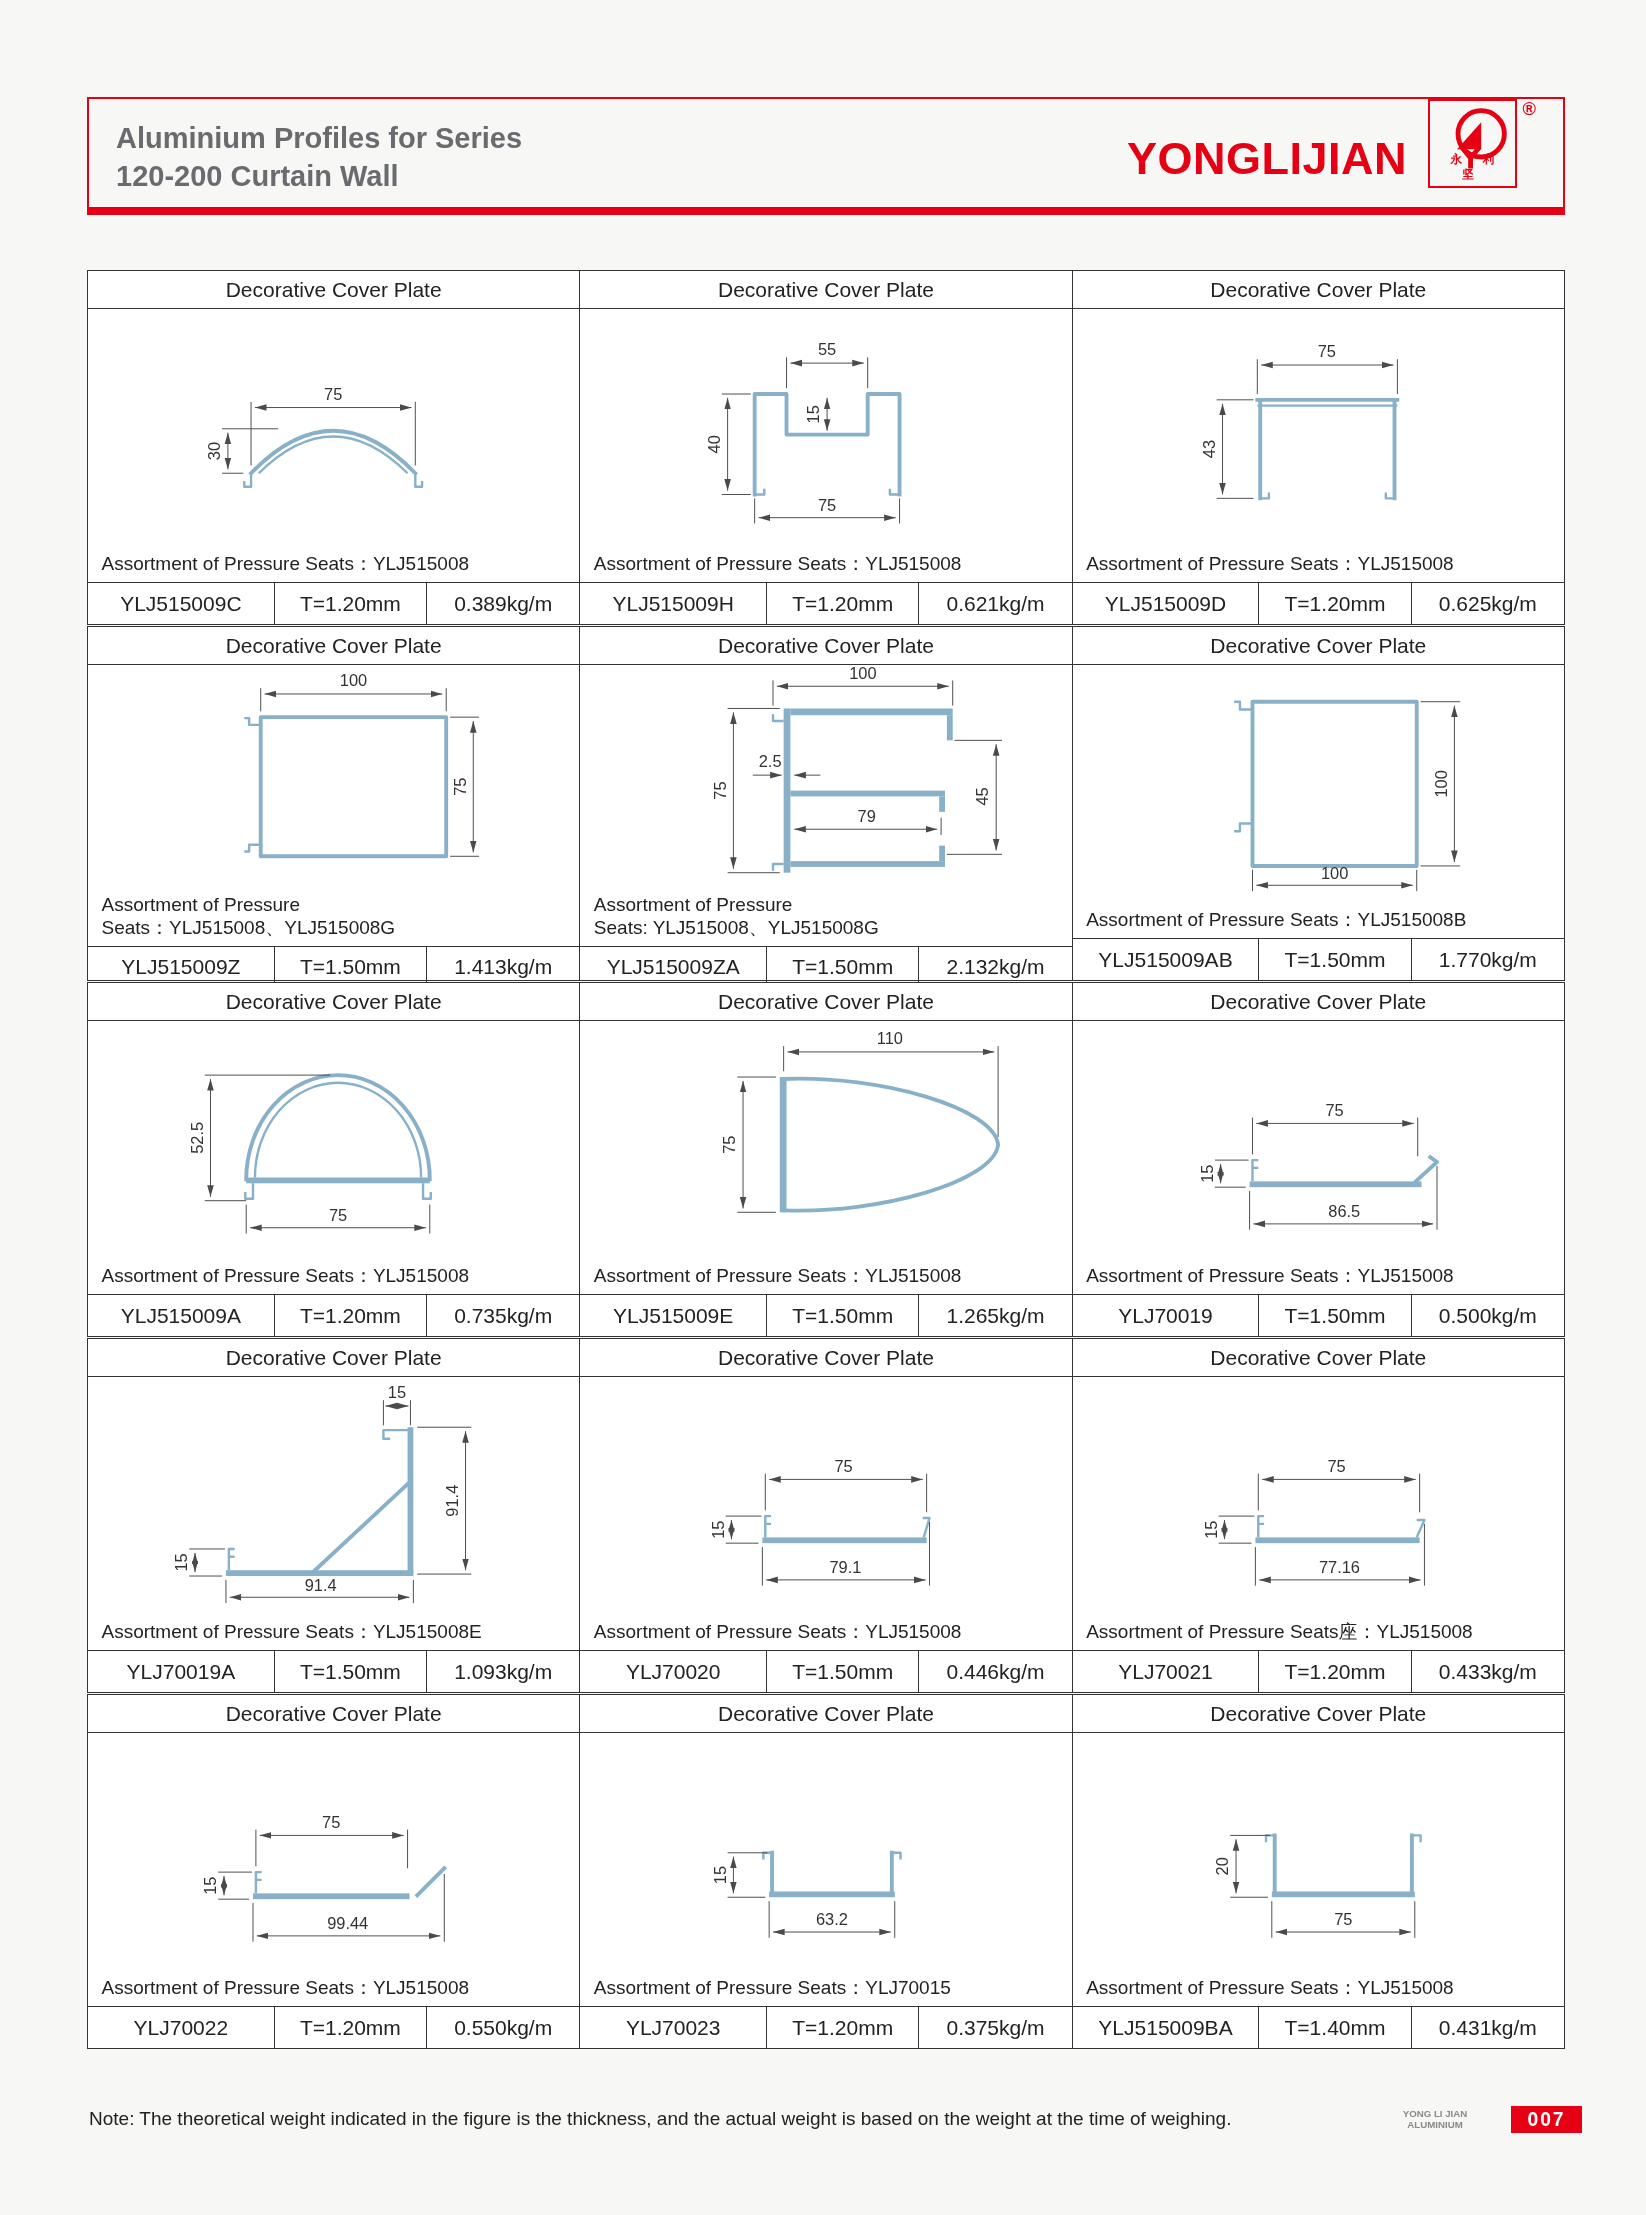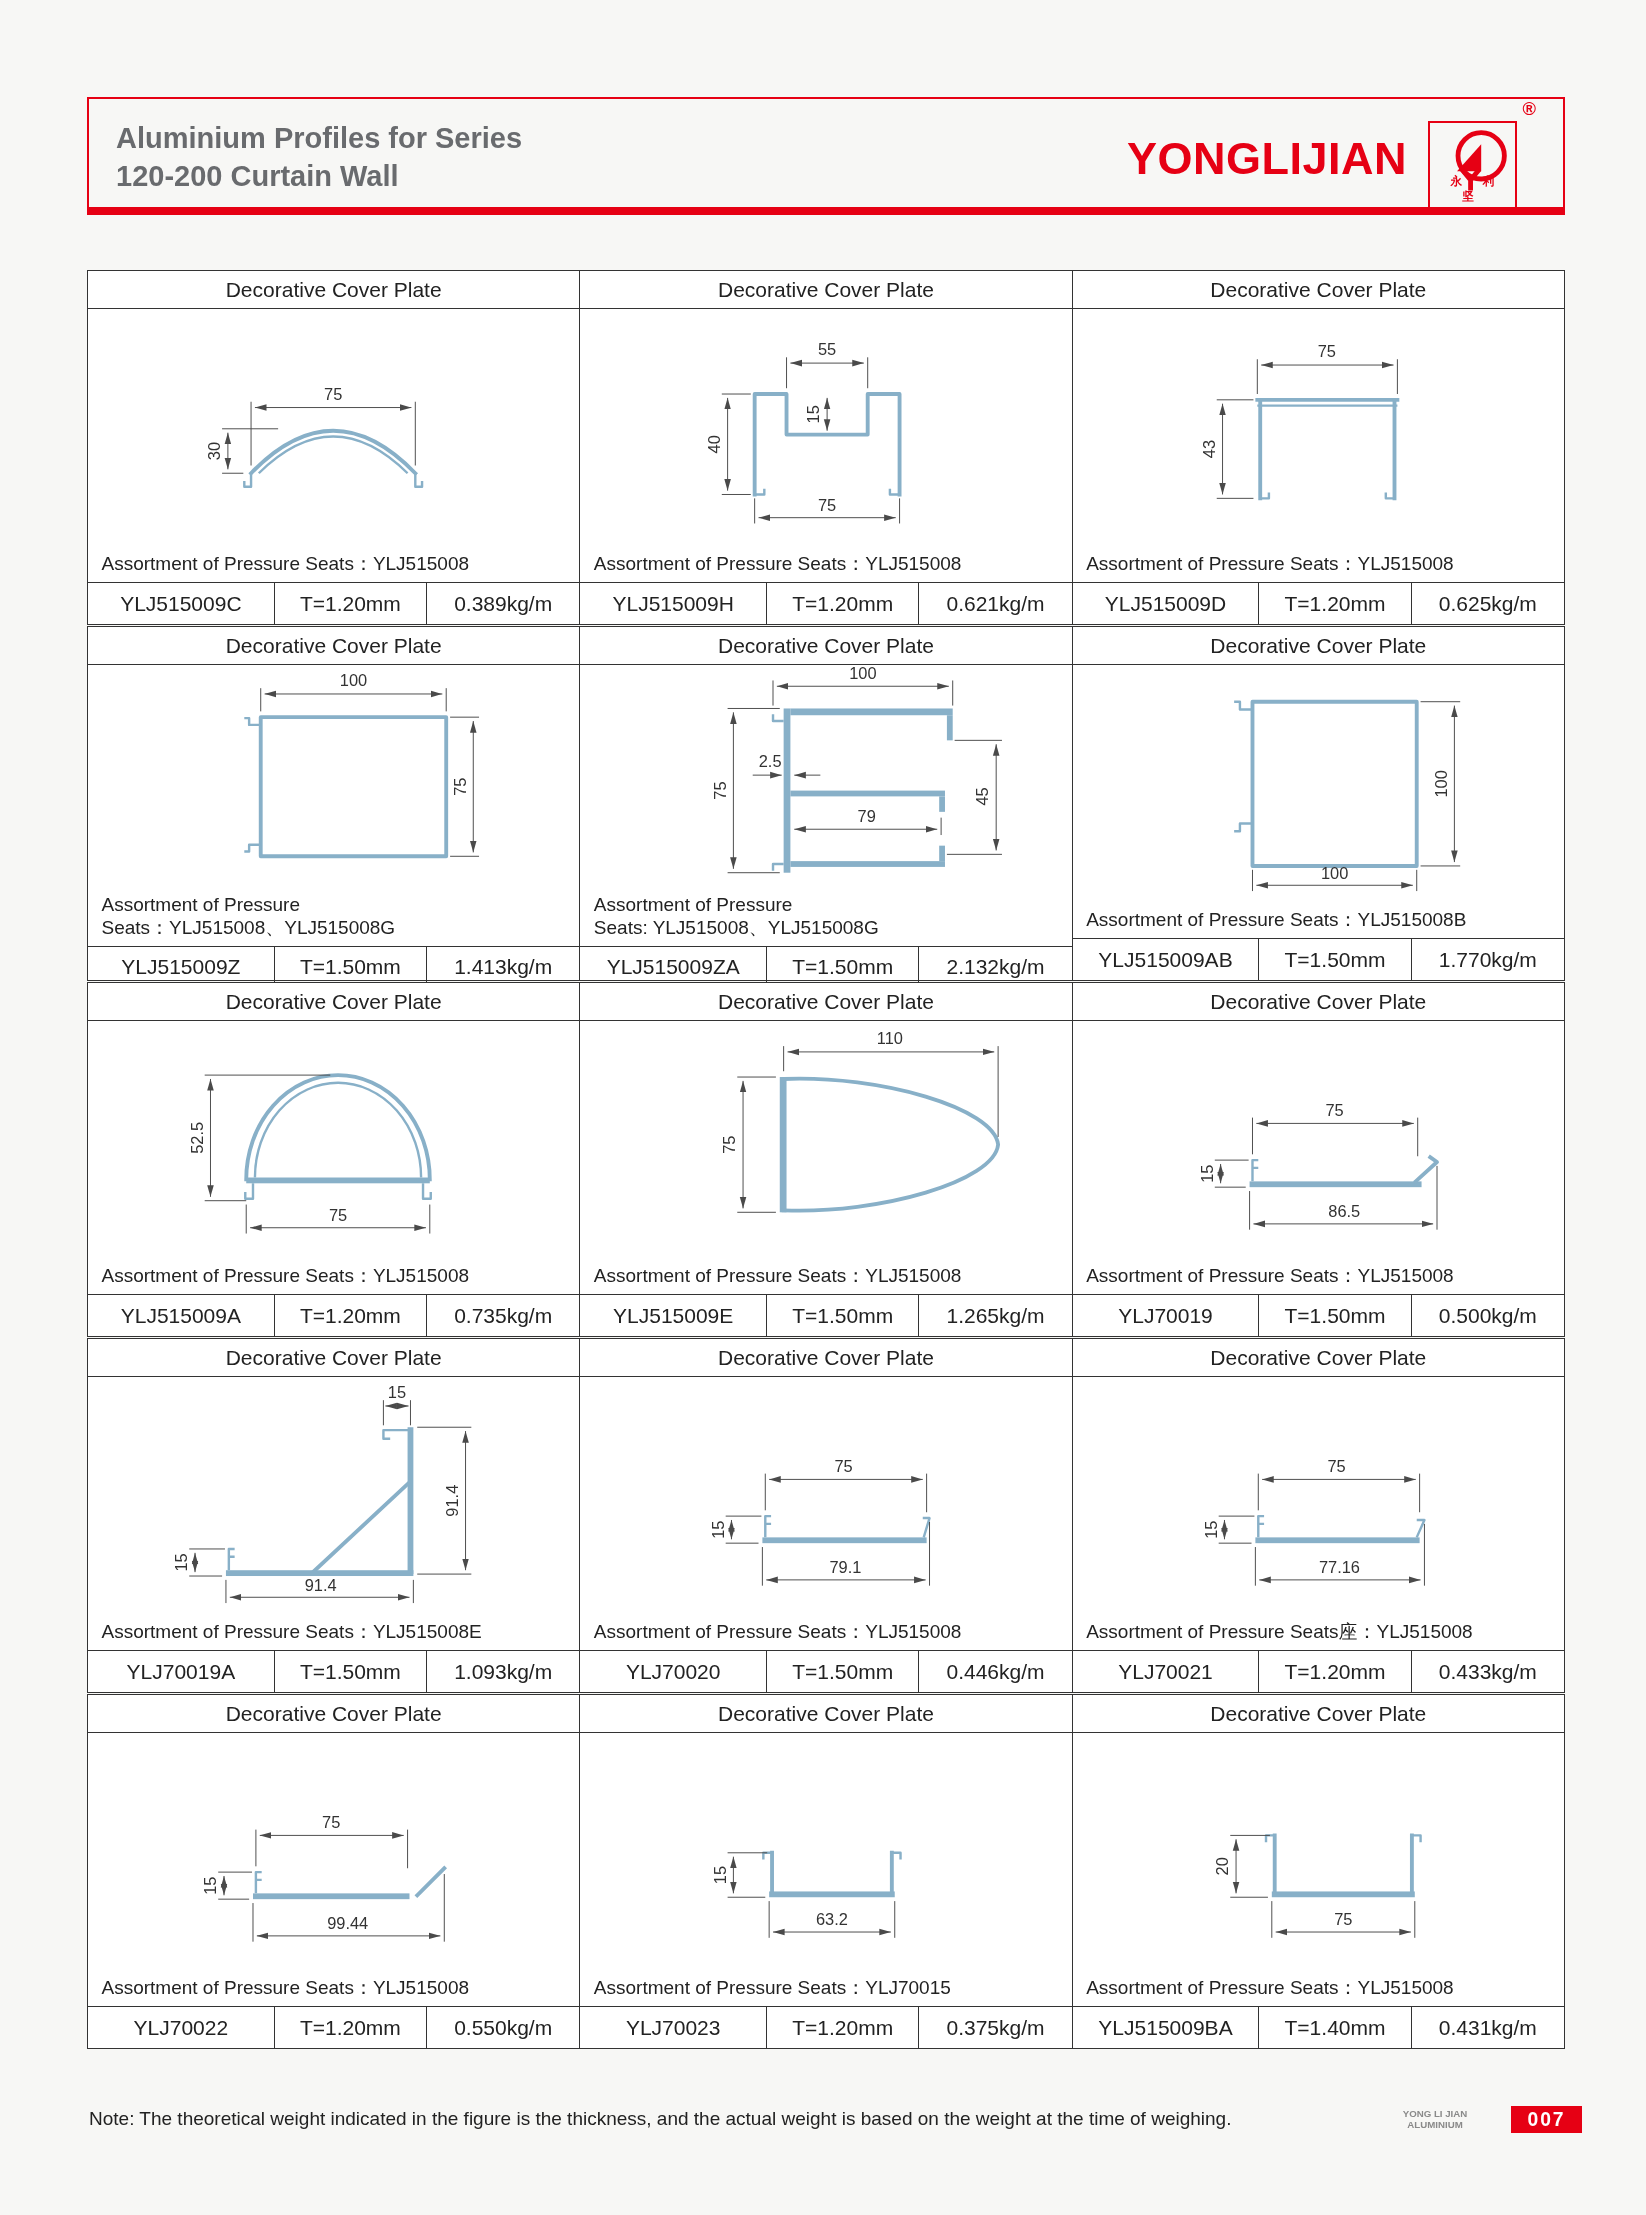--- a/index.html
+++ b/index.html
@@ -5,21 +5,21 @@
   html,body{margin:0;padding:0;background:#eee;}
   .page{position:relative;width:1646px;height:2216px;background:#f7f7f5;font-family:"Liberation Sans",sans-serif;overflow:hidden;}
   
   .hdr{position:absolute;left:87px;top:97px;width:1478px;height:118px;box-sizing:border-box;
        border:2.9px solid #e60014;border-bottom-width:8.7px;display:flex;align-items:flex-end;
        justify-content:space-between;padding:12px 27px;background:#f7f7f5;}
   .titles{color:#696b6e;font-weight:bold;font-size:29px;line-height:38px;}
   .brand{display:flex;align-items:center;gap:21px;}
   .brand-name{color:#e60014;font-weight:bold;font-size:45px;letter-spacing:0.5px;margin-top:24px;}
   .logo-wrap{position:relative;width:108px;height:97px;}
-  .logo-box{position:absolute;left:0;top:23px;width:85px;height:85px;border:2.9px solid #e60014;background:#fff0;}
+  .logo-box{position:absolute;left:0;top:1px;width:85px;height:85px;border:2.9px solid #e60014;background:#fff0;}
   .logo-reg{position:absolute;right:0;top:0;color:#e60014;font-size:18.3px;font-weight:bold;}
   .logo-cn{position:absolute;left:0;bottom:3.9px;width:85px;text-align:center;color:#e60014;
            font-size:11.6px;font-weight:bold;letter-spacing:8.7px;text-indent:8.7px;}
   
   .grid{position:absolute;left:87px;top:270px;width:1478px;display:flex;flex-direction:column;gap:1px;}
   .row{display:flex;border:1.9px solid #333;background:#fff;height:355px;box-sizing:border-box;}
   .cellx{flex:1 1 0;display:flex;flex-direction:column;border-right:1.9px solid #333;min-width:0;}
   .cellx:last-child{border-right:none;}
   .ct{height:37px;flex:0 0 37px;border-bottom:1.9px solid #333;display:flex;align-items:center;
       justify-content:center;font-size:21px;color:#222;}

